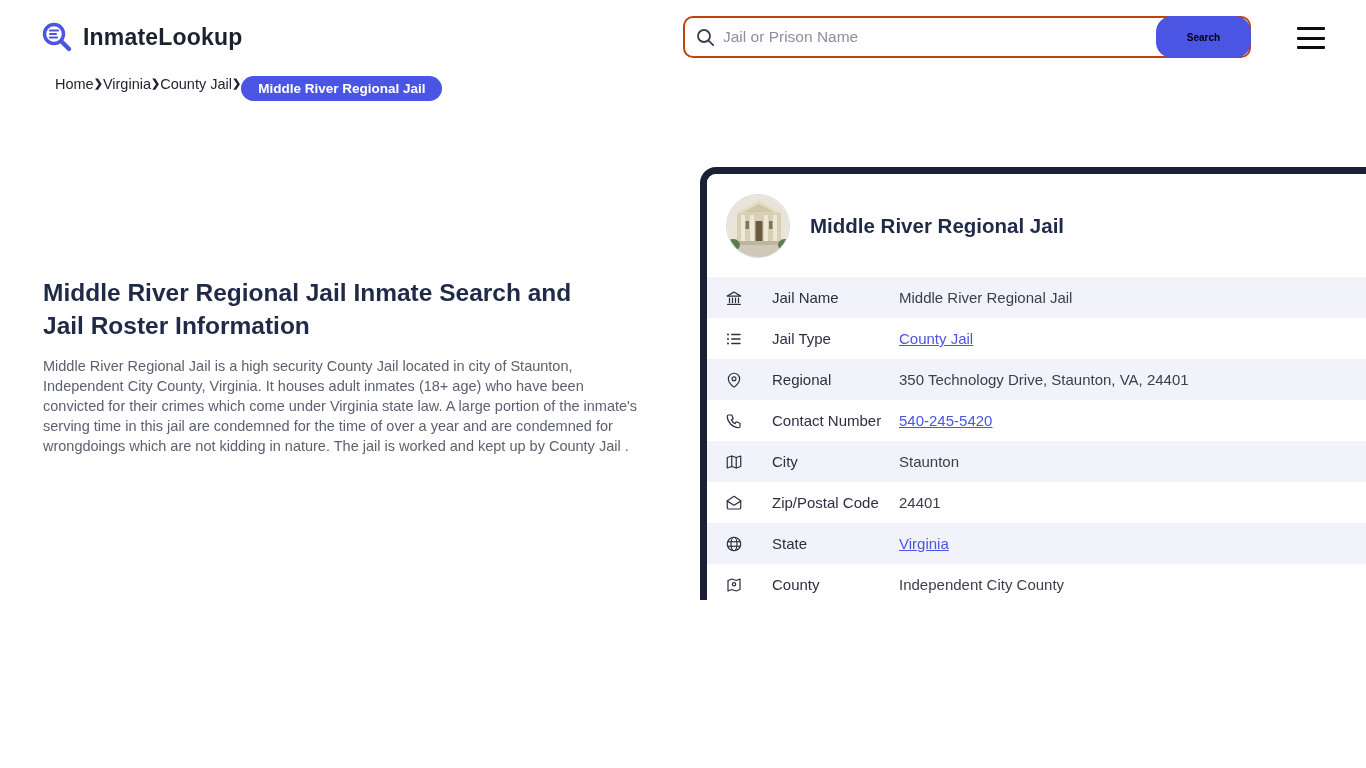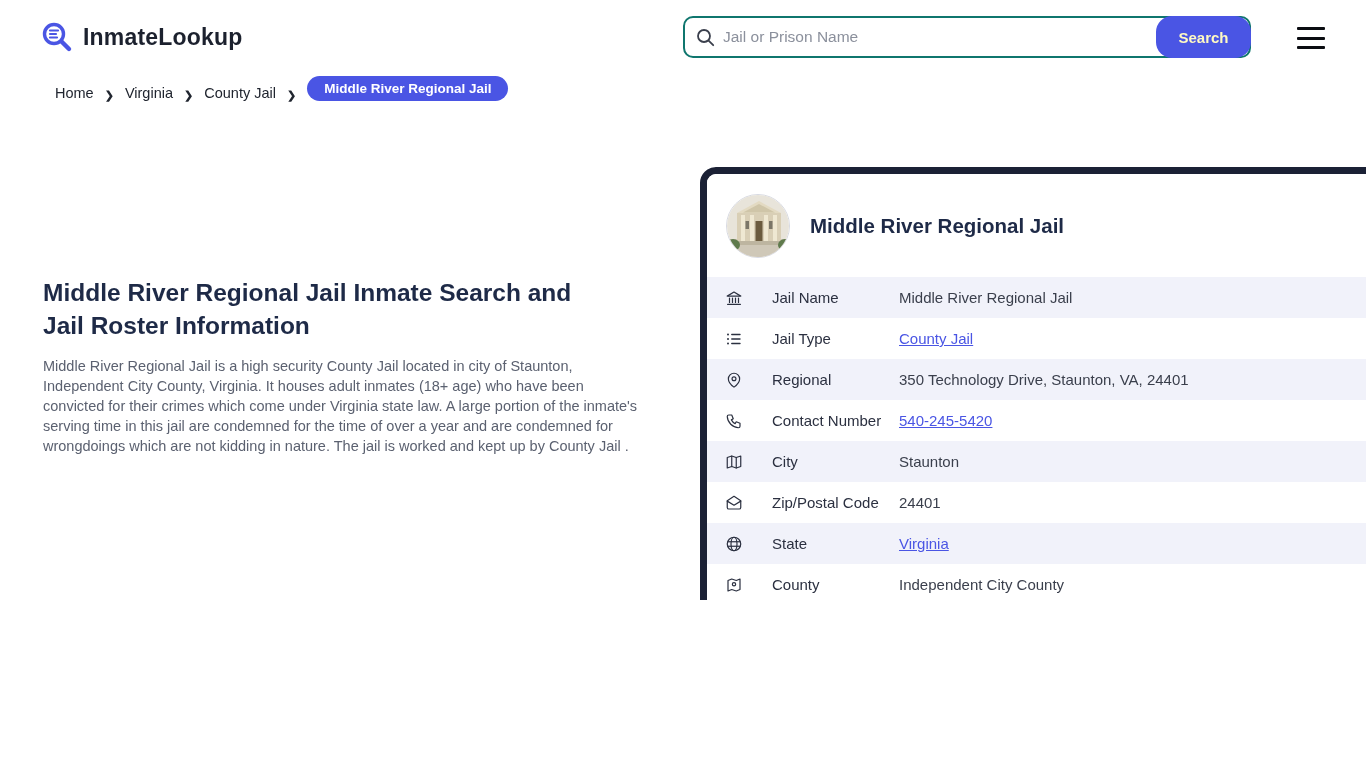--- a/index.html
+++ b/index.html
@@ -6,37 +6,37 @@
   html,body { width:1366px; height:768px; }
   body { font-family:"Liberation Sans", sans-serif; background:#ffffff; overflow:hidden; }
   .page { position:relative; width:1366px; height:600px; background:#fff; overflow:hidden; }
 
   
   .logo { position:absolute; left:40px; top:20px; display:flex; align-items:center; gap:9px; cursor:pointer; }
   .logo-icon { width:34px; height:34px; display:block; }
   .logo-text { font-size:23px; font-weight:700; color:#1c212e; letter-spacing:.2px; }
 
   .searchbar { position:absolute; left:683px; top:16px; width:568px; height:42px;
-               background:#fff; border:2px solid #0f766e; border-radius:10px;
+               background:#fff; border:2px solid #c2410c; border-radius:10px;
                display:flex; align-items:center; }
   .searchbar .s-icon { margin-left:11px; width:19px; height:19px; flex:0 0 auto; display:block; }
   .searchbar input { flex:1; border:none; outline:none; background:transparent;
                      font-family:"Liberation Sans", sans-serif;
                      font-size:15.5px; color:#3a3f4c; padding:0 10px 0 8px; height:100%; }
   .searchbar input::placeholder { color:#8b909c; }
   .search-btn { position:absolute; right:-2px; top:-2px; height:42px; width:95px;
-                background:#4a55e4; color:#fef9c3; border:none; border-radius:16px;
+                background:#4a55e4; color:#000000; border:none; border-radius:16px;
                 font-family:"Liberation Sans", sans-serif;
-                font-size:15px; font-weight:700; cursor:pointer; }
+                font-size:10px; font-weight:700; cursor:pointer; }
   .hamburger { position:absolute; left:1297px; top:27px; width:28px; height:22px;
                display:flex; flex-direction:column; justify-content:space-between; cursor:pointer; }
   .hamburger span { display:block; height:3px; background:#0b0d12; border-radius:1px; }
 
   
-  .breadcrumb { position:absolute; left:55px; top:76px; display:flex; align-items:flex-end; gap:11px; }
+  .breadcrumb { position:absolute; left:55px; top:76px; display:flex; align-items:flex-start; }
   .crumb { font-size:14.5px; color:#20252f; cursor:pointer; }
   .crumb-sep { font-size:11px; font-weight:700; color:#20252f; transform:translateY(0.5px); }
   .crumb-badge { background:#4a55e4; color:#fff; font-size:13.5px; font-weight:700;
                  padding:5px 17px; border-radius:13px; cursor:default; }
 
   
   .page-title { position:absolute; left:43px; top:276px; width:575px;
                 font-size:24.5px; line-height:33px; font-weight:700; color:#1e2a47; }
   .para1 { position:absolute; left:43px; top:356px; width:596px;
            font-size:14.5px; line-height:20px; color:#5b6170; }

